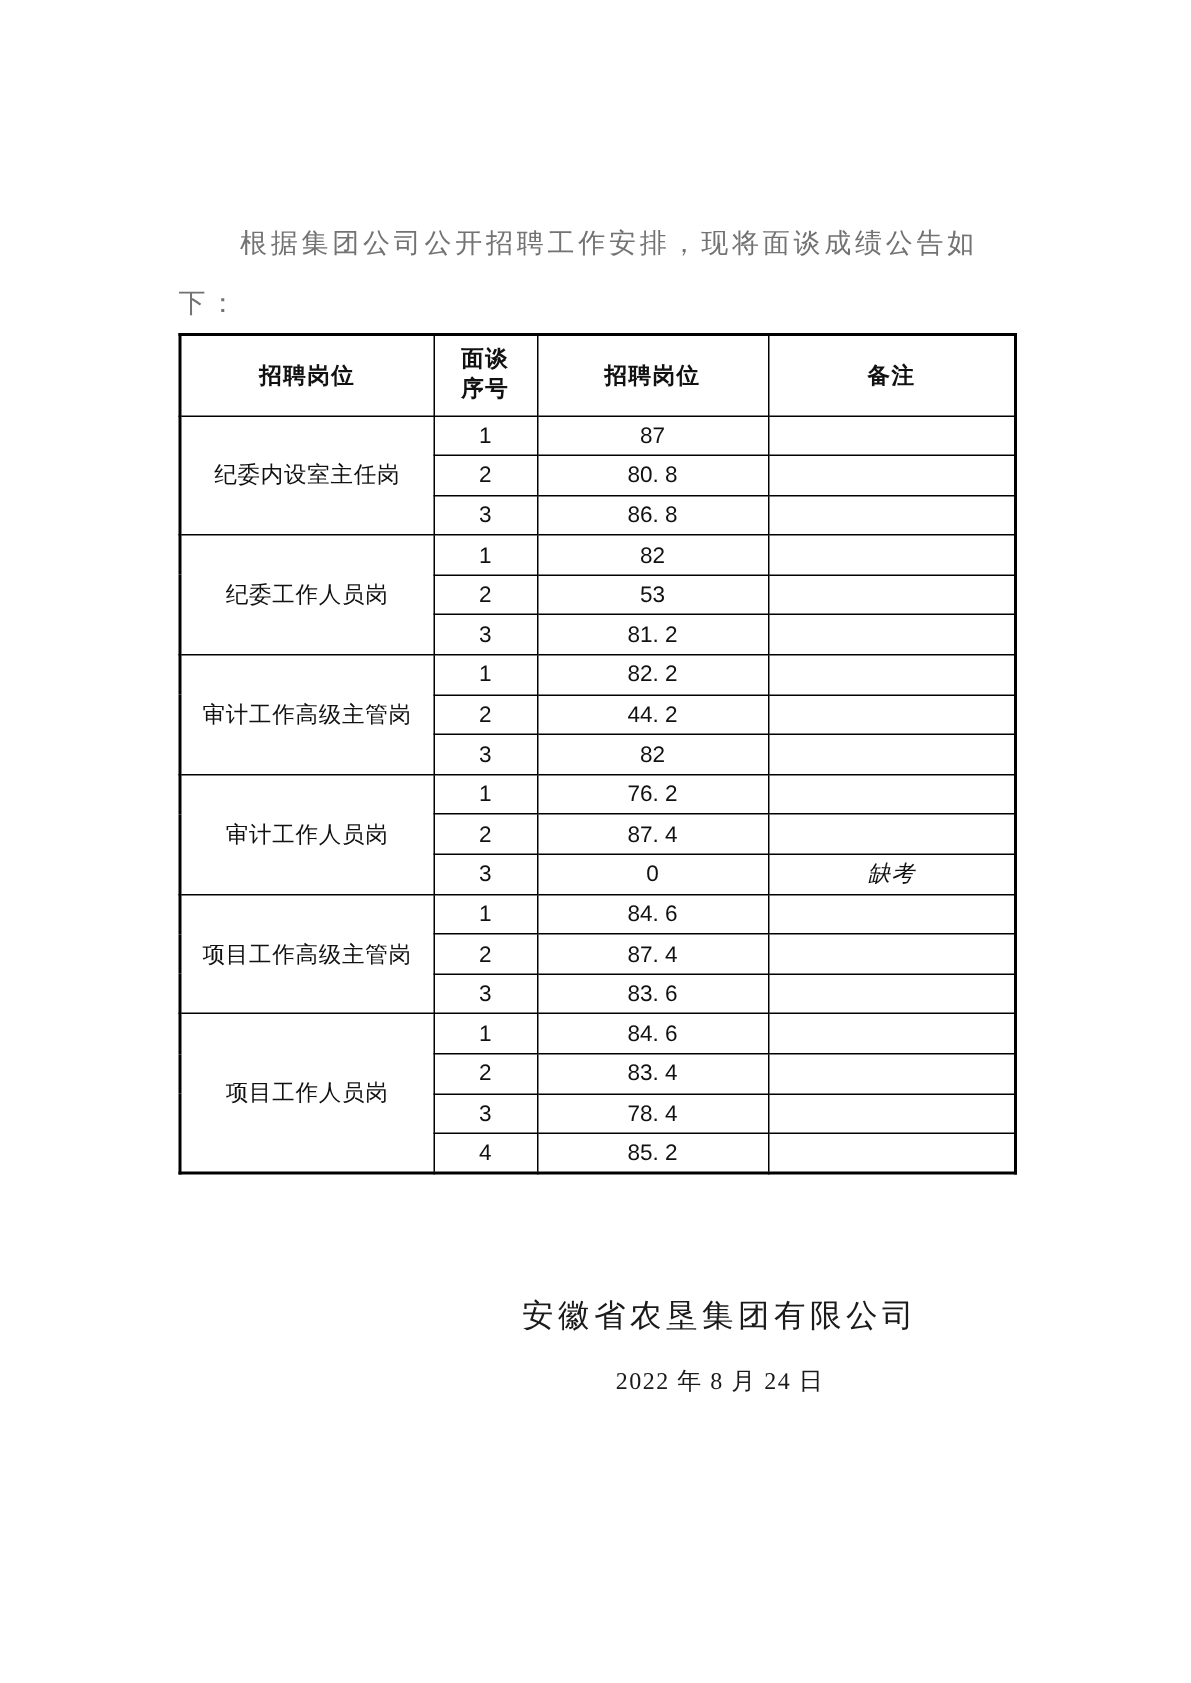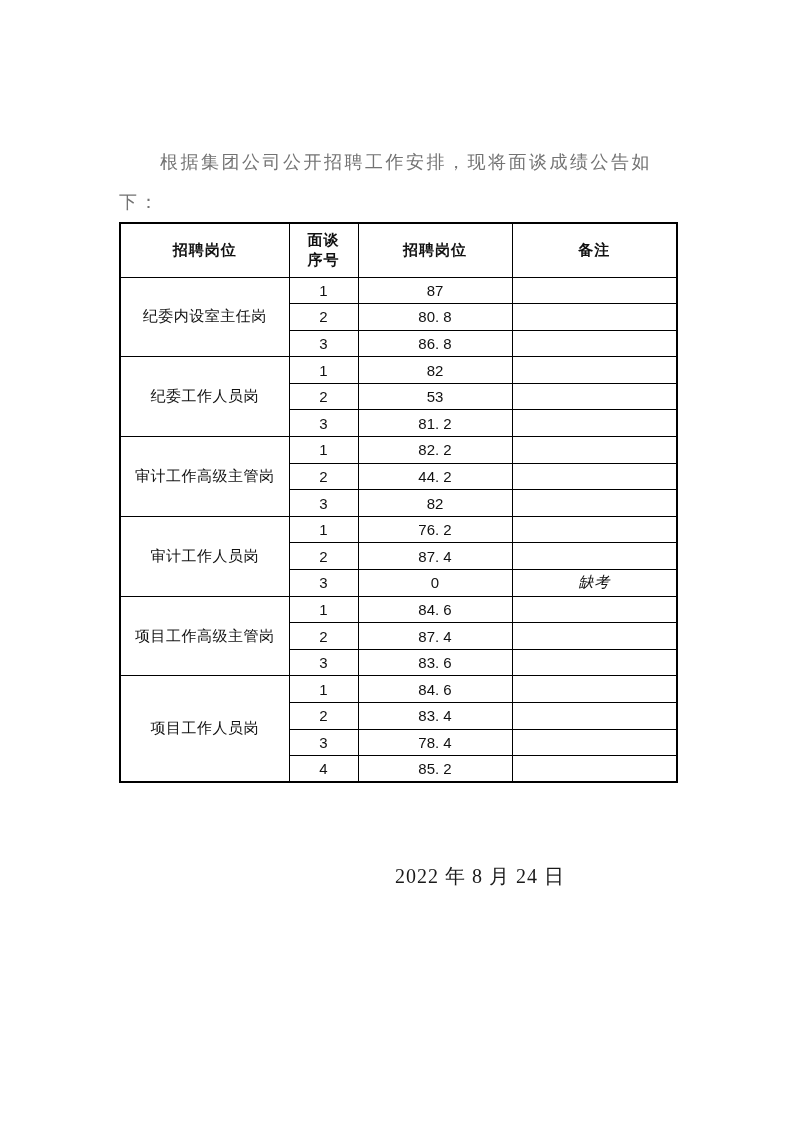--- a/index.html
+++ b/index.html
@@ -61,21 +61,21 @@
   }
   .signature {
     font-size: 21px;
     letter-spacing: 3px;
     line-height: 28px;
     color: #1a1a1a;
     font-weight: 500;
   }
   .date {
     margin-top: 18px;
-    font-size: 20px;
+    font-size: 16px;
     letter-spacing: 1px;
     line-height: 26px;
     color: #1a1a1a;
   }
 </style>
 </head>
 <body>
 
 <div class="page">
 
@@ -196,16 +196,17 @@
         </tr>
         <tr>
           <td>4</td>
           <td>85. 2</td>
           <td class="remark-cell"></td>
         </tr>
       </tbody>
   </table>
 
   <div class="footer">
+    <div class="signature">安徽省农垦集团有限公司</div>
     <div class="date">2022 年 8 月 24 日</div>
   </div>
 
 </div>
 
 </body></html>

